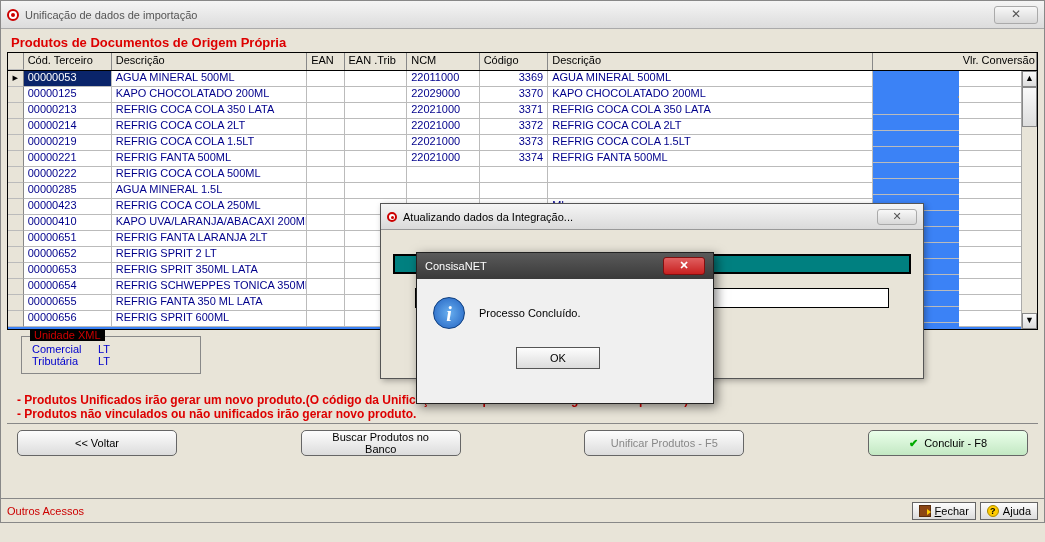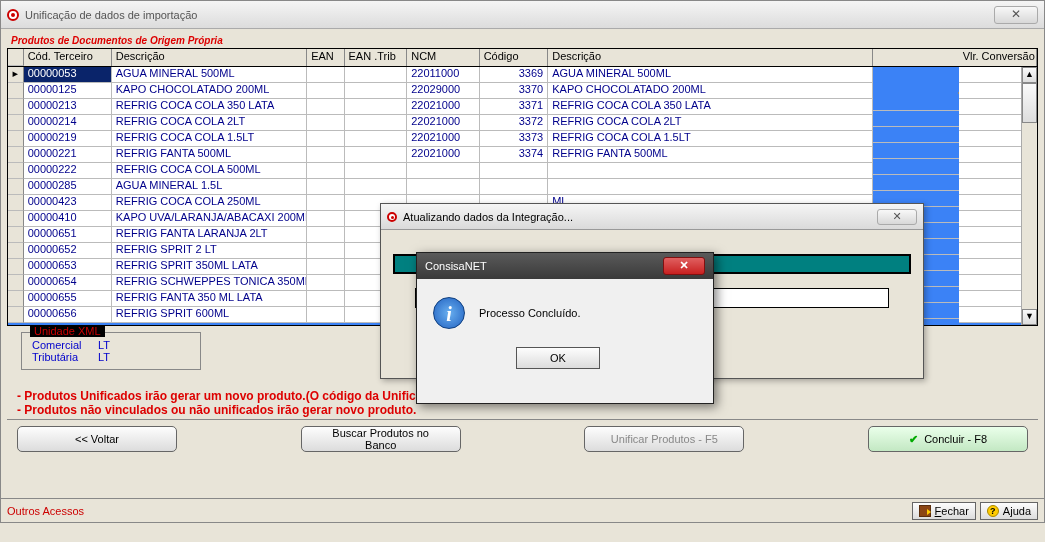--- a/index.html
+++ b/index.html
@@ -6,21 +6,21 @@
 body { background: #e8e4d8; width: 1045px; height: 542px; overflow: hidden; position: relative; }
 
 .window { width: 1045px; height: 523px; border: 1px solid #888; background: #e8e4d8; display: flex; flex-direction: column; }
 .titlebar { height: 28px; background: linear-gradient(#f5f5f5, #dcdcdc); border-bottom: 1px solid #aaa; display: flex; align-items: center; padding: 0 6px; }
 .titlebar .bullet { width: 12px; height: 12px; border-radius: 50%; border: 2px solid #c00; background: #fff; display: inline-block; margin-right: 6px; position: relative; }
 .titlebar .bullet::after { content:""; position:absolute; width:4px; height:4px; background:#c00; border-radius:50%; top:2px; left:2px;}
 .titlebar .title { color: #555; }
 .titlebar .closebtn { margin-left: auto; width: 44px; height: 18px; border: 1px solid #aaa; border-radius: 3px; background: linear-gradient(#f8f8f8,#d8d8d8); text-align: center; line-height: 14px; color:#555; font-size:12px;}
 
 .content { flex: 1; display: flex; flex-direction: column; padding: 4px 6px 2px 6px; }
-.section-title { color: #d00; font-weight: bold; font-size: 10px; padding: 2px 4px; font-style: italic; }
+.section-title { color: #d00; font-weight: bold; font-size: 13px; padding: 2px 4px; }
 
 .grid-wrap { border: 1px solid #000; background: #3b82f6; height: 278px; position: relative; }
 .grid-head { display: flex; background: #e8e4d8; border-bottom: 1px solid #000; height: 18px; }
 .grid-head .cell { border-right: 1px solid #888; padding: 1px 4px; overflow: hidden; white-space: nowrap; color:#000; }
 .grid-body { overflow: hidden; }
 .grid-row { display: flex; height: 16px; }
 .grid-row .cell { border-right: 1px solid #bbb; border-bottom: 1px solid #bbb; padding: 0 4px; overflow: hidden; white-space: nowrap; color: #00008b; background: #fff; }
 .grid-row .cell.num { text-align: right; }
 .row-indicator { width: 16px; border-right: 1px solid #888; border-bottom: 1px solid #bbb; background:#e8e4d8; text-align:center; color:#000; }
 .w-cod3 { width: 90px; } .w-desc { width: 200px; } .w-ean { width: 38px; } .w-eantrib { width: 64px; } .w-ncm { width: 74px; } .w-codigo { width: 70px; } .w-desc2 { width: 332px; } .w-codu { width: 88px; margin-top: 43px; } .w-conv { width: 80px; }

